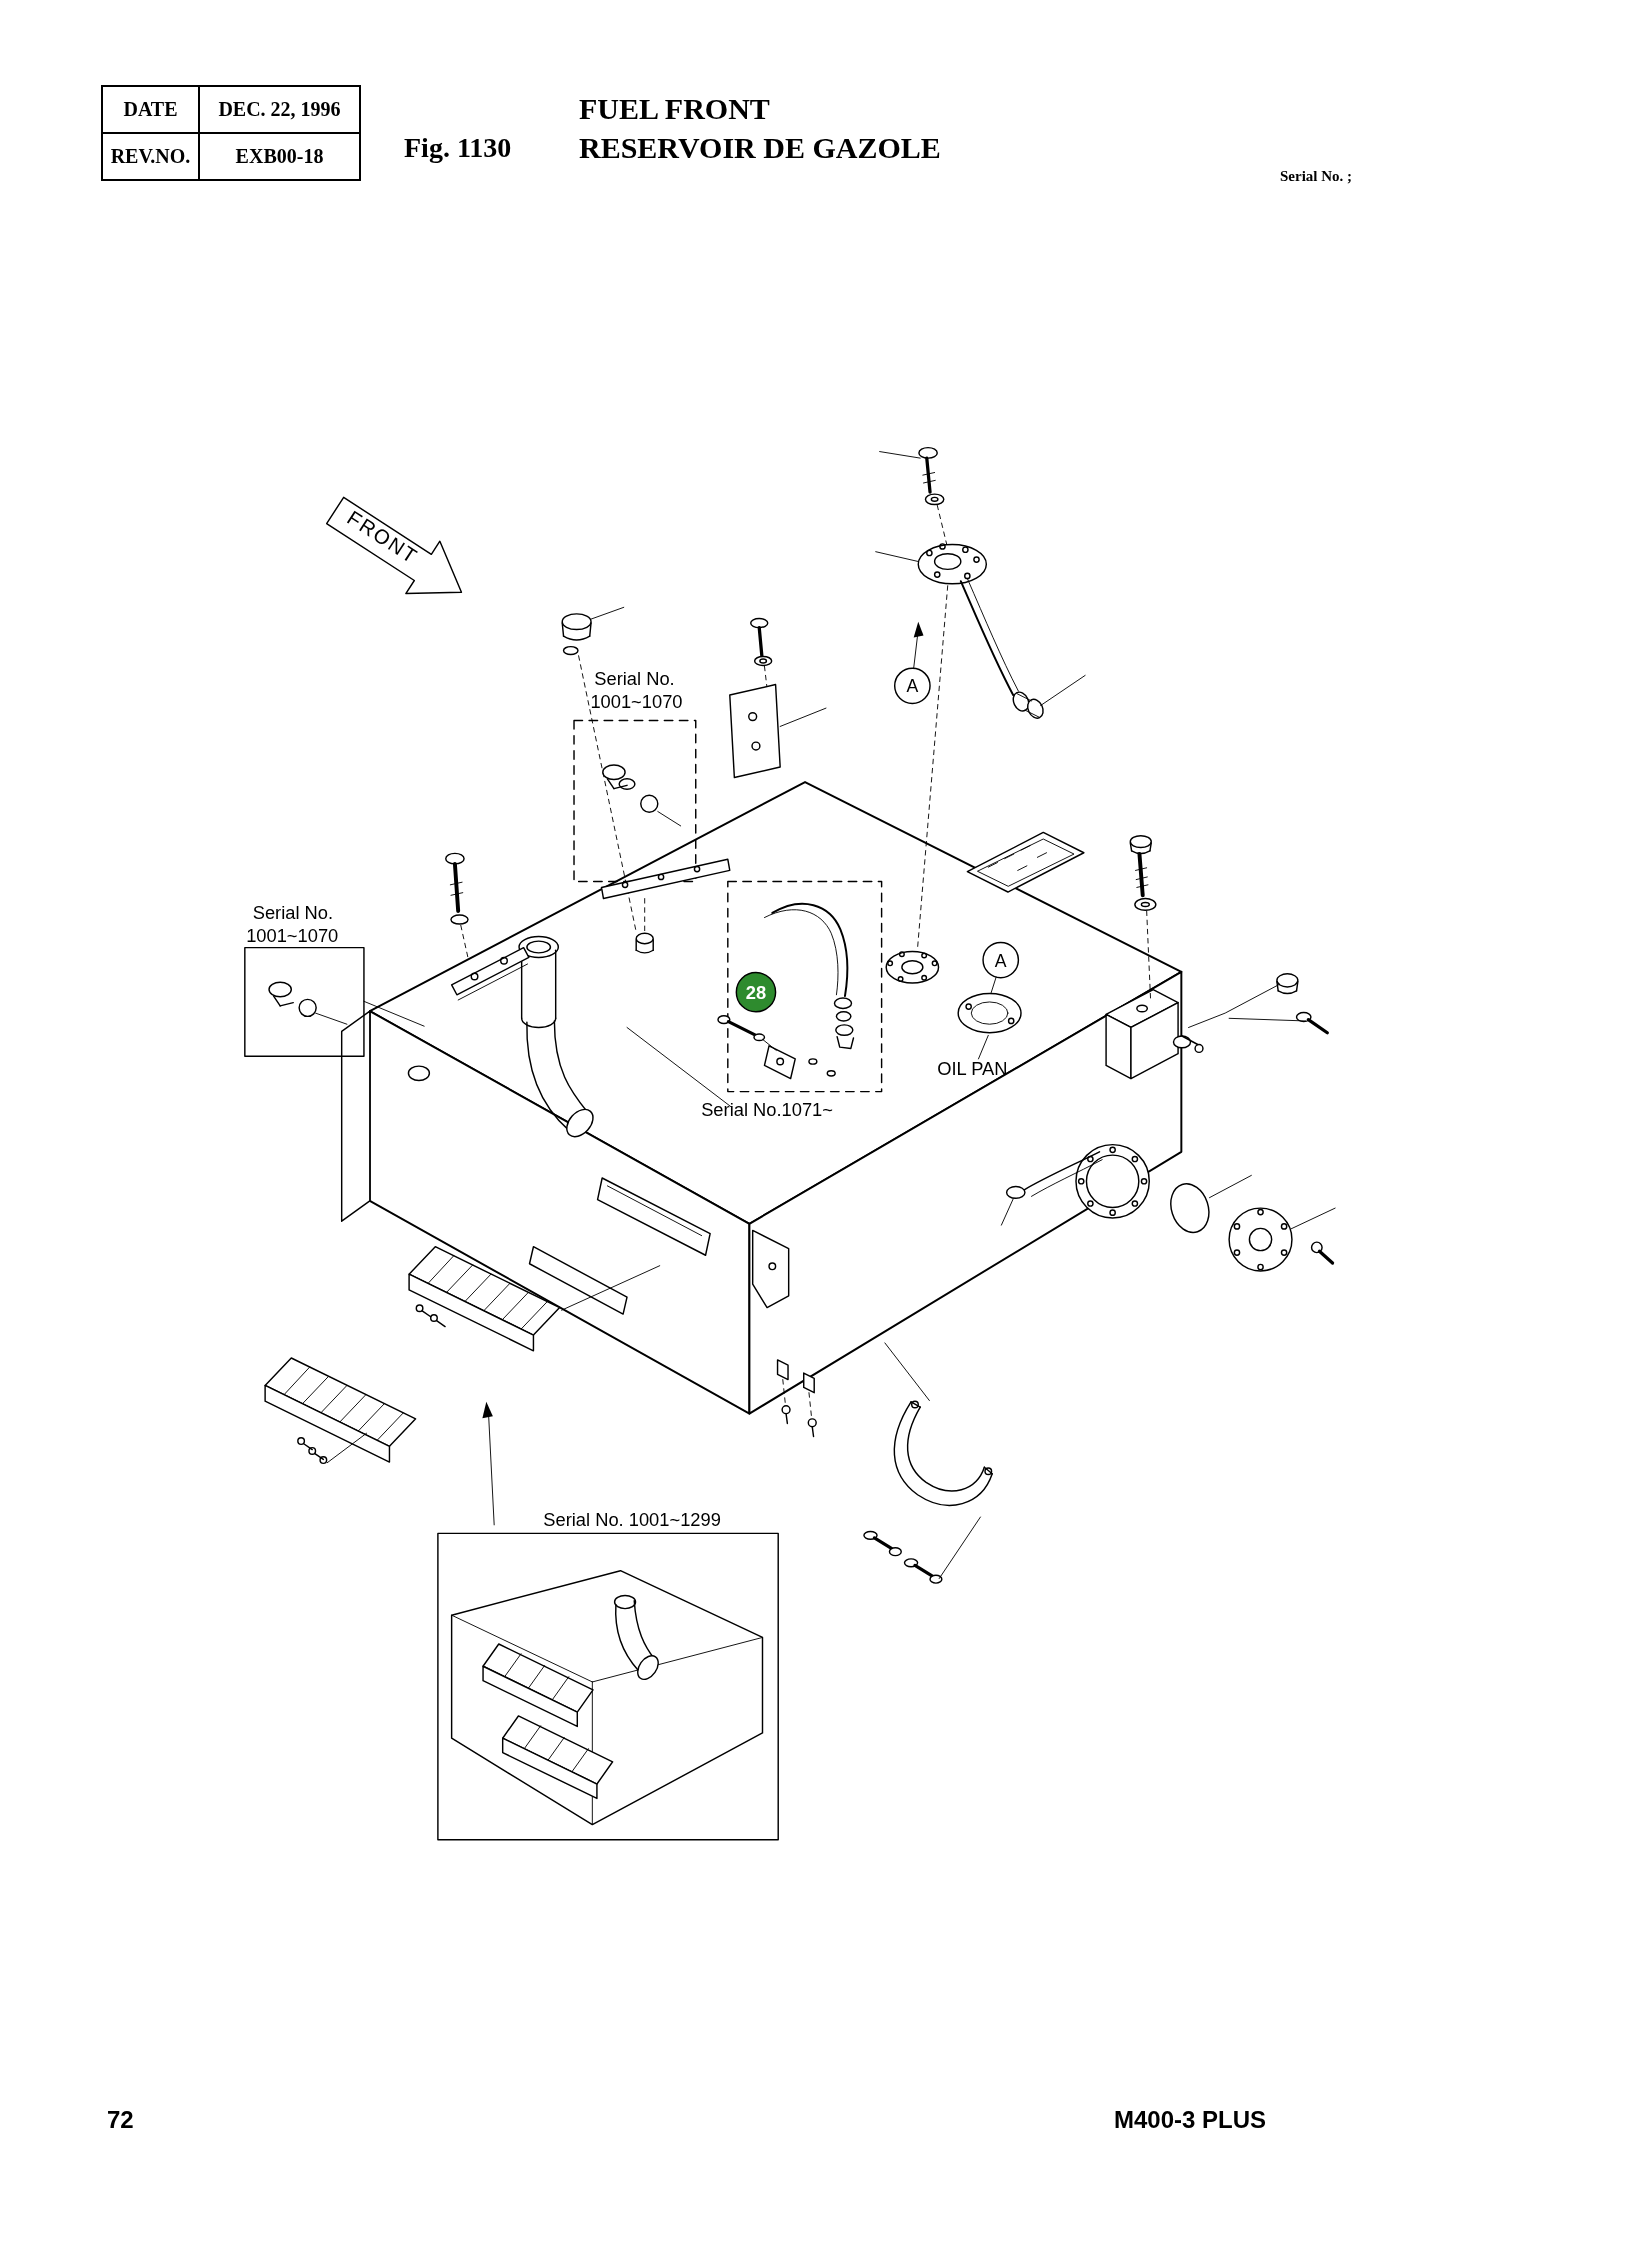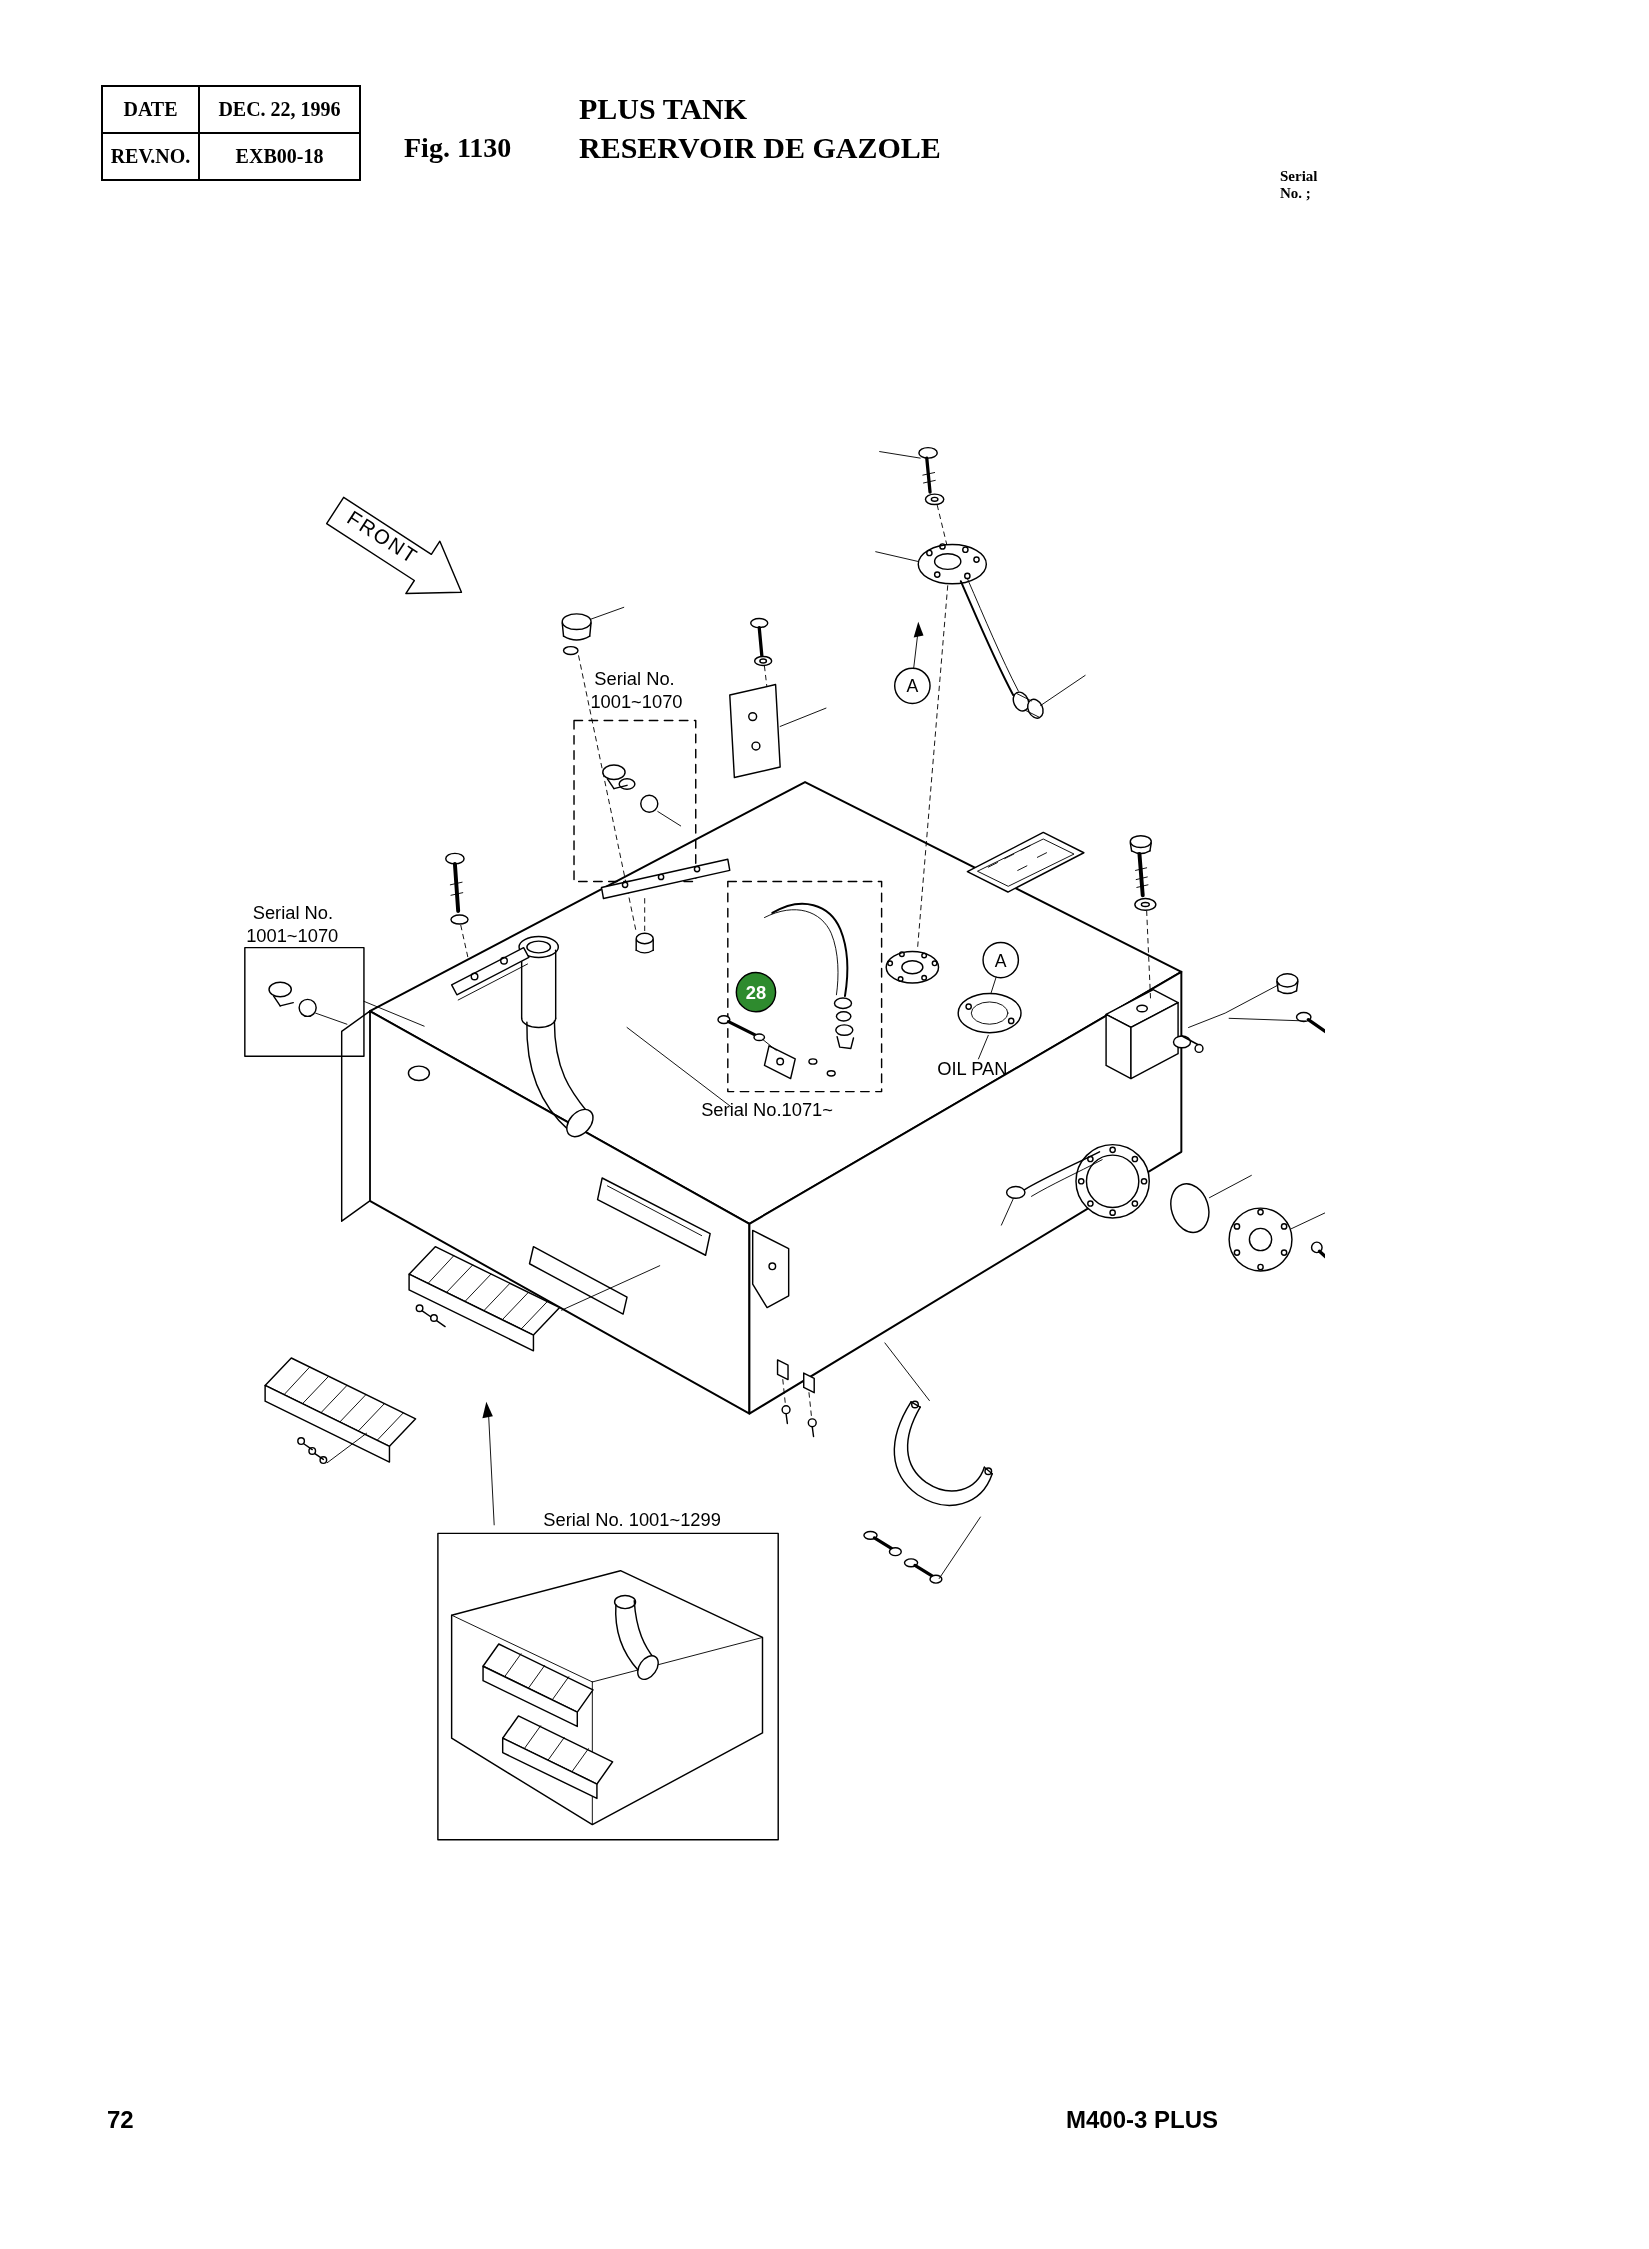--- a/index.html
+++ b/index.html
@@ -1,17 +1,17 @@
 <!DOCTYPE html>
 <html style="font-size:10.5px"><head>
 <meta charset="utf-8">
 <style>
   html,body{margin:0;padding:0;background:#ffffff;}
   .page{position:relative;width:1325px;height:2250px;background:#ffffff;overflow:hidden;
-        font-family:"Liberation Serif",serif;color:#000;}
+        font-family:"Liberation Serif",serif;color:#000;padding-left:48px;}
   
   .header-table{position:absolute;left:101px;top:85px;border-collapse:collapse;}
   .header-table td{border:2px solid #000;font-weight:bold;font-size:20px;text-align:center;
                    vertical-align:middle;font-family:"Liberation Serif",serif;}
   .header-table td.c1{width:93px;height:43px;}
   .header-table td.c2{width:157px;}
   .fig-label{position:absolute;left:404px;top:115px;font-size:28px;font-weight:bold;margin-top:17px;}
   .title-en{position:absolute;left:579px;top:92px;font-size:30px;font-weight:bold;}
   .title-fr{position:absolute;left:579px;top:131px;font-size:30px;font-weight:bold;text-align:right;}
   .serial-note{position:absolute;left:1280px;top:168px;font-size:15px;font-weight:bold;}
@@ -51,21 +51,21 @@
       <td class="c2">DEC. 22, 1996</td>
     </tr>
     <tr>
       <td class="c1">REV.NO.</td>
       <td class="c2">EXB00-18</td>
     </tr>
   </tbody>
     </table>
 
   <div class="fig-label">Fig. 1130</div>
-  <div class="title-en">PLUS TANK</div>
+  <div class="title-en">FUEL FRONT</div>
   <div class="title-fr">RESERVOIR DE GAZOLE</div>
   <div class="serial-note">Serial No. ;</div>
 
   <svg class="diagram" width="1650" height="2250" viewBox="0 0 2521 3438" xmlns="http://www.w3.org/2000/svg">
 
     <g>
       <polygon class="fillw thick" points="565,1545 1230,1195 1805,1485 1145,1870"></polygon>
       <polygon class="fillw thick" points="565,1545 1145,1870 1145,2160 565,1835"></polygon>
       <polygon class="fillw thick" points="1145,1870 1805,1485 1805,1760 1145,2160"></polygon>
       <polygon class="fillw" points="522,1576 565,1545 565,1835 522,1866"></polygon>

